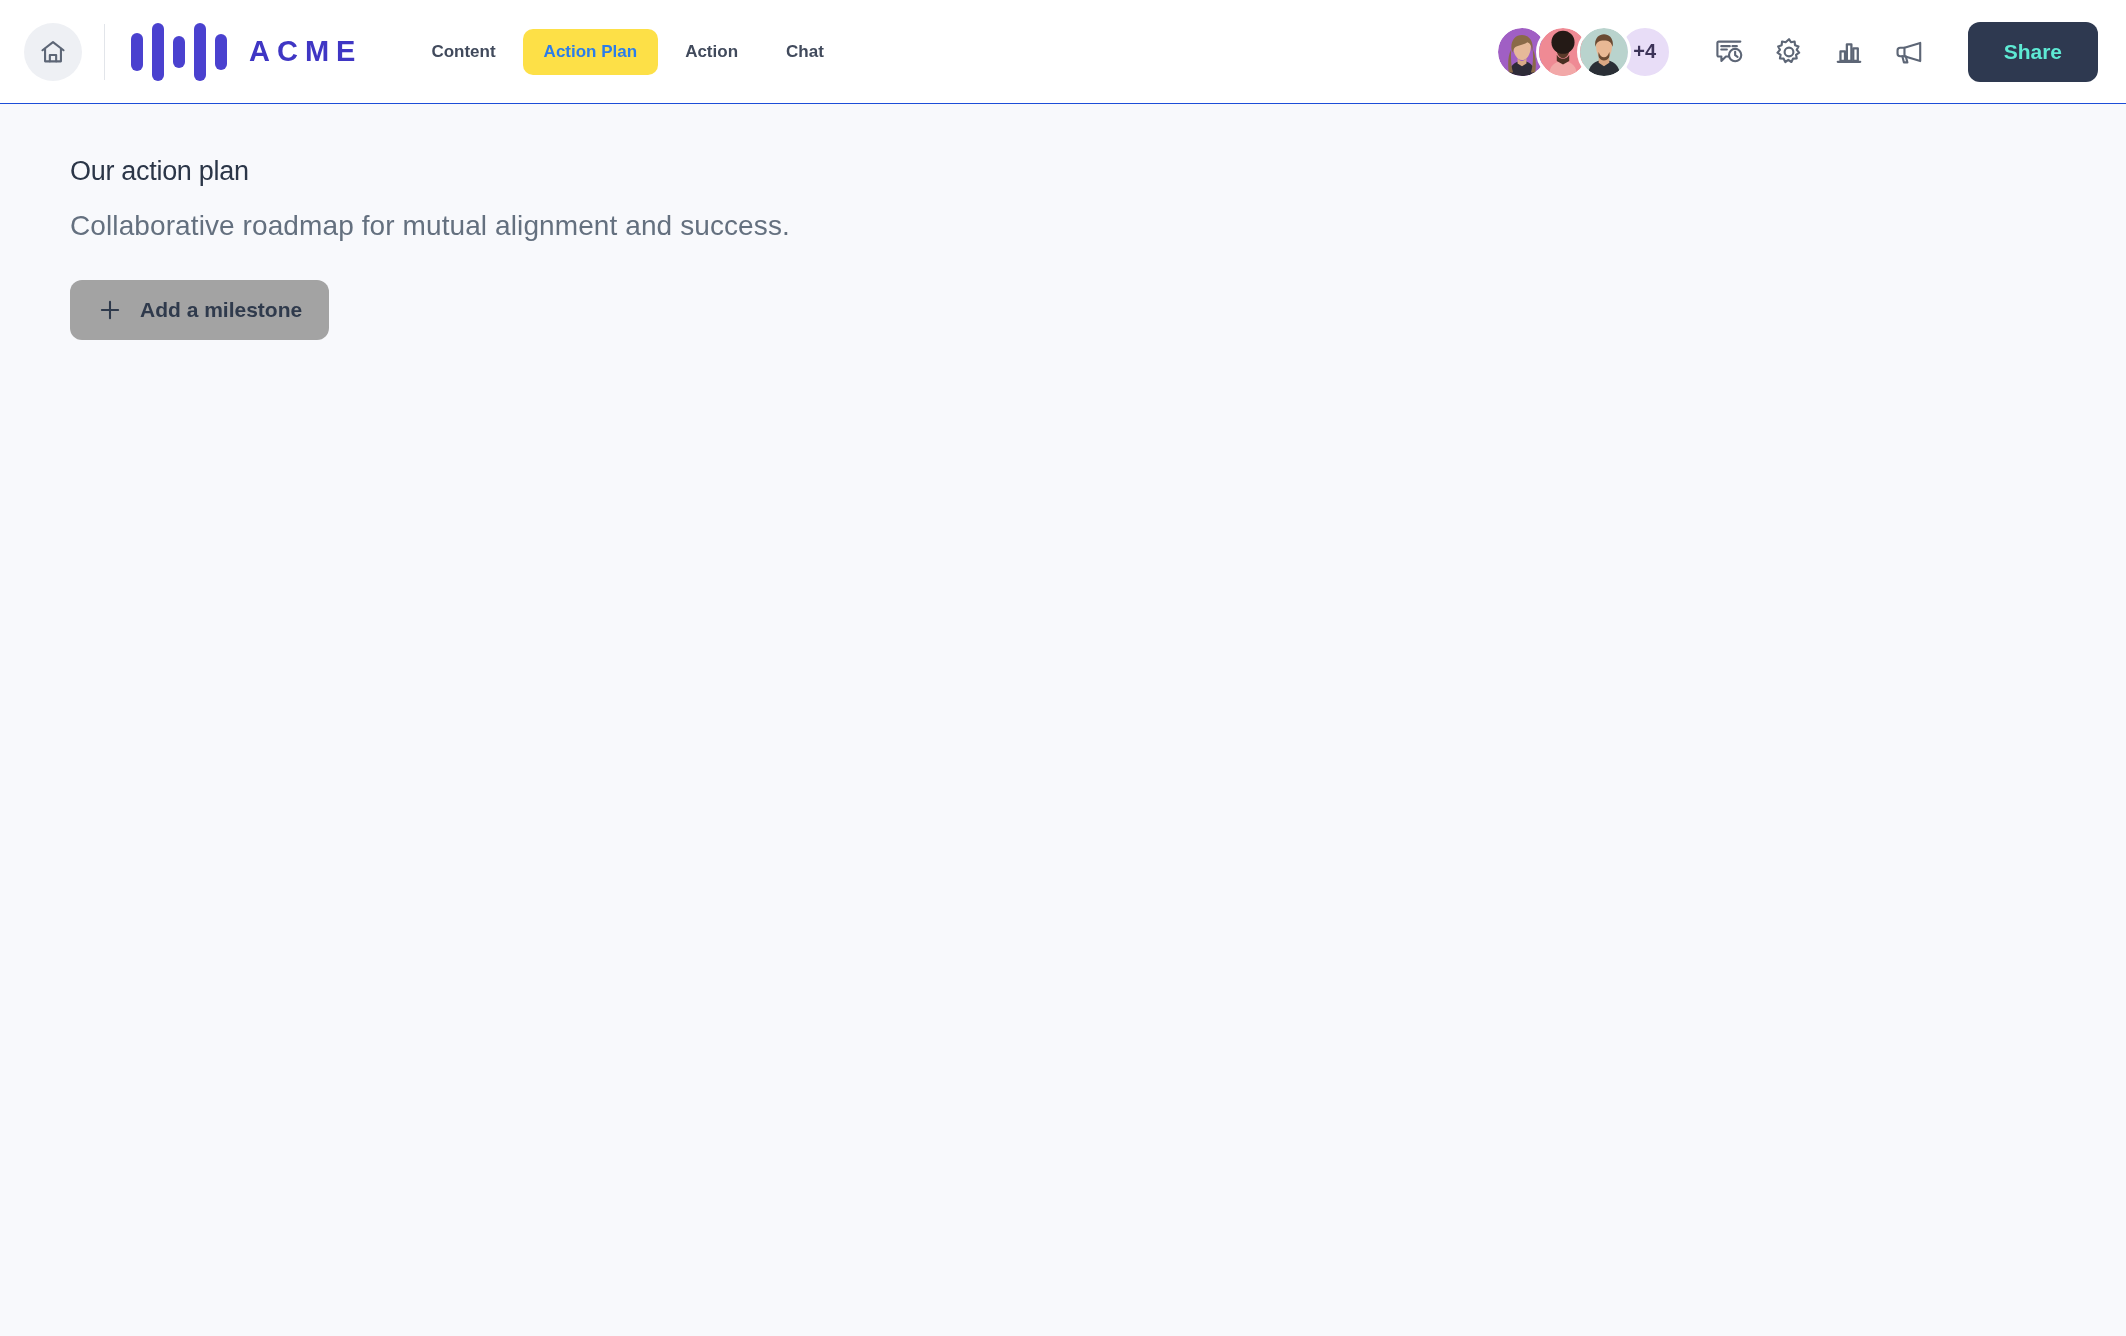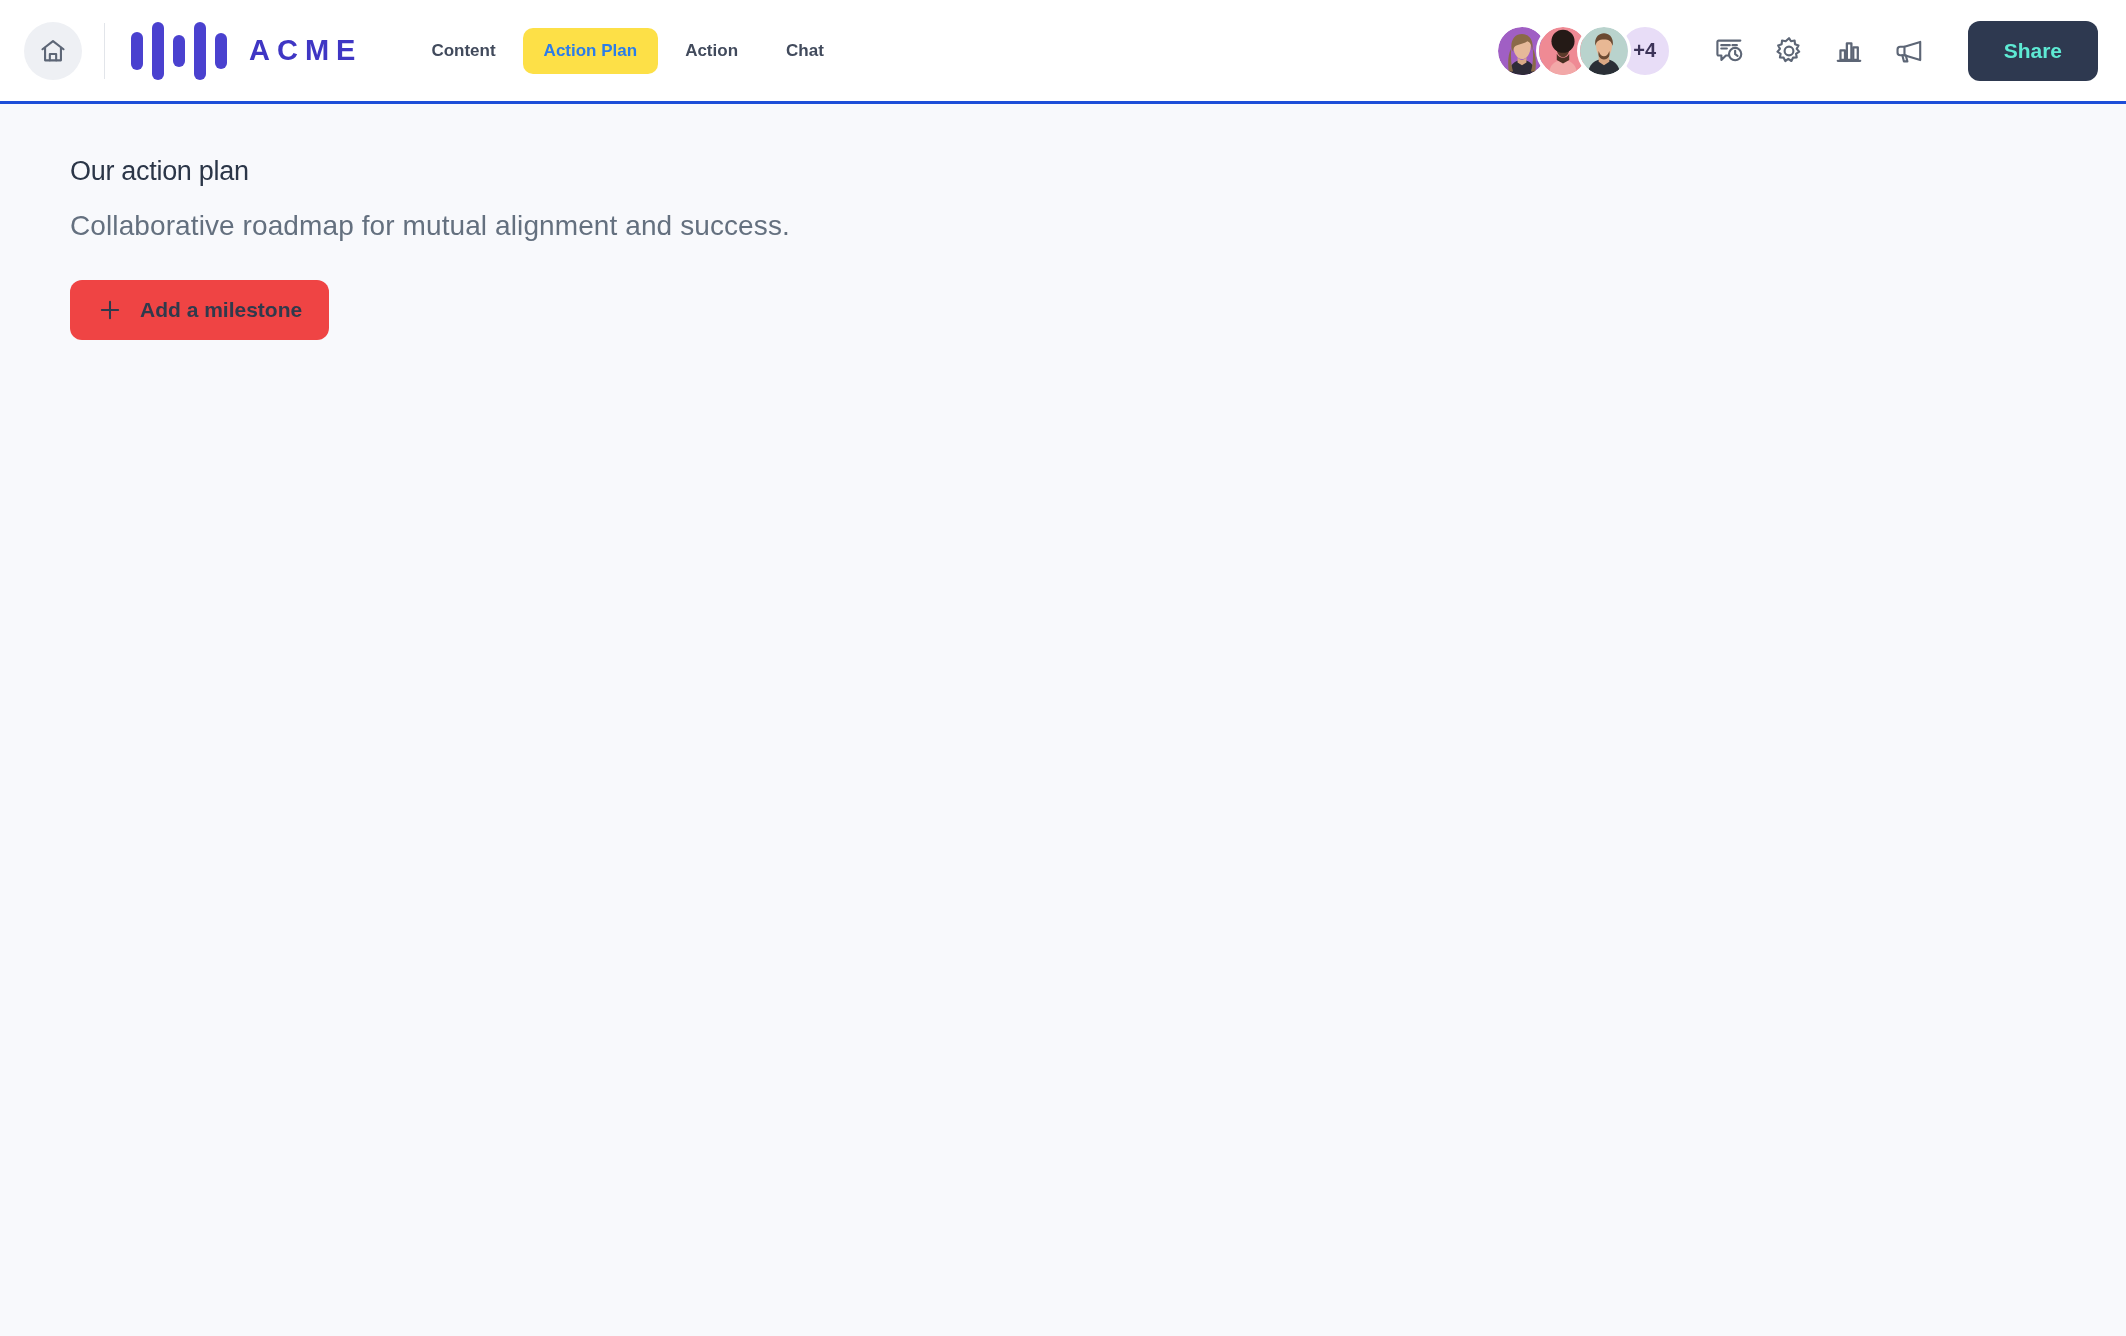--- a/index.html
+++ b/index.html
@@ -13,21 +13,21 @@
   body {
     font-family: "Liberation Sans", sans-serif;
     background: #f8f9fc;
     -webkit-font-smoothing: antialiased;
   }
 
   
   .topbar {
     height: 104px;
     background: #ffffff;
-    border-bottom: 3px solid #1d4ed8;
+    border-bottom: 1px solid #1d4ed8;
     display: flex;
     align-items: center;
     padding: 0 28px 0 24px;
     position: relative;
     z-index: 5;
   }
 
   
   .home-btn {
     width: 58px;
@@ -202,21 +202,21 @@
     color: #64707f;
     margin-top: 23px;
     letter-spacing: 0.1px;
   }
 
   .add-milestone {
     margin-top: 38px;
     display: inline-flex;
     align-items: center;
     gap: 17px;
-    background: #ef4444;
+    background: #a3a3a3;
     border: none;
     border-radius: 12px;
     padding: 17px 27px;
     font-family: inherit;
     font-size: 21px;
     font-weight: 700;
     color: #2f3a4c;
     cursor: pointer;
   }
   .add-milestone svg { display: block; }

